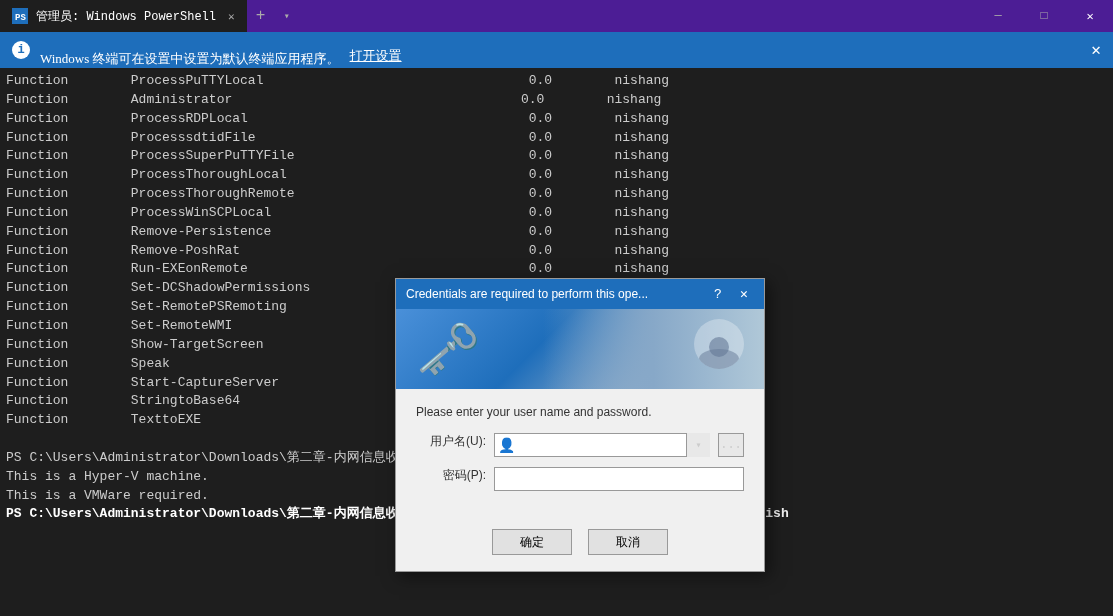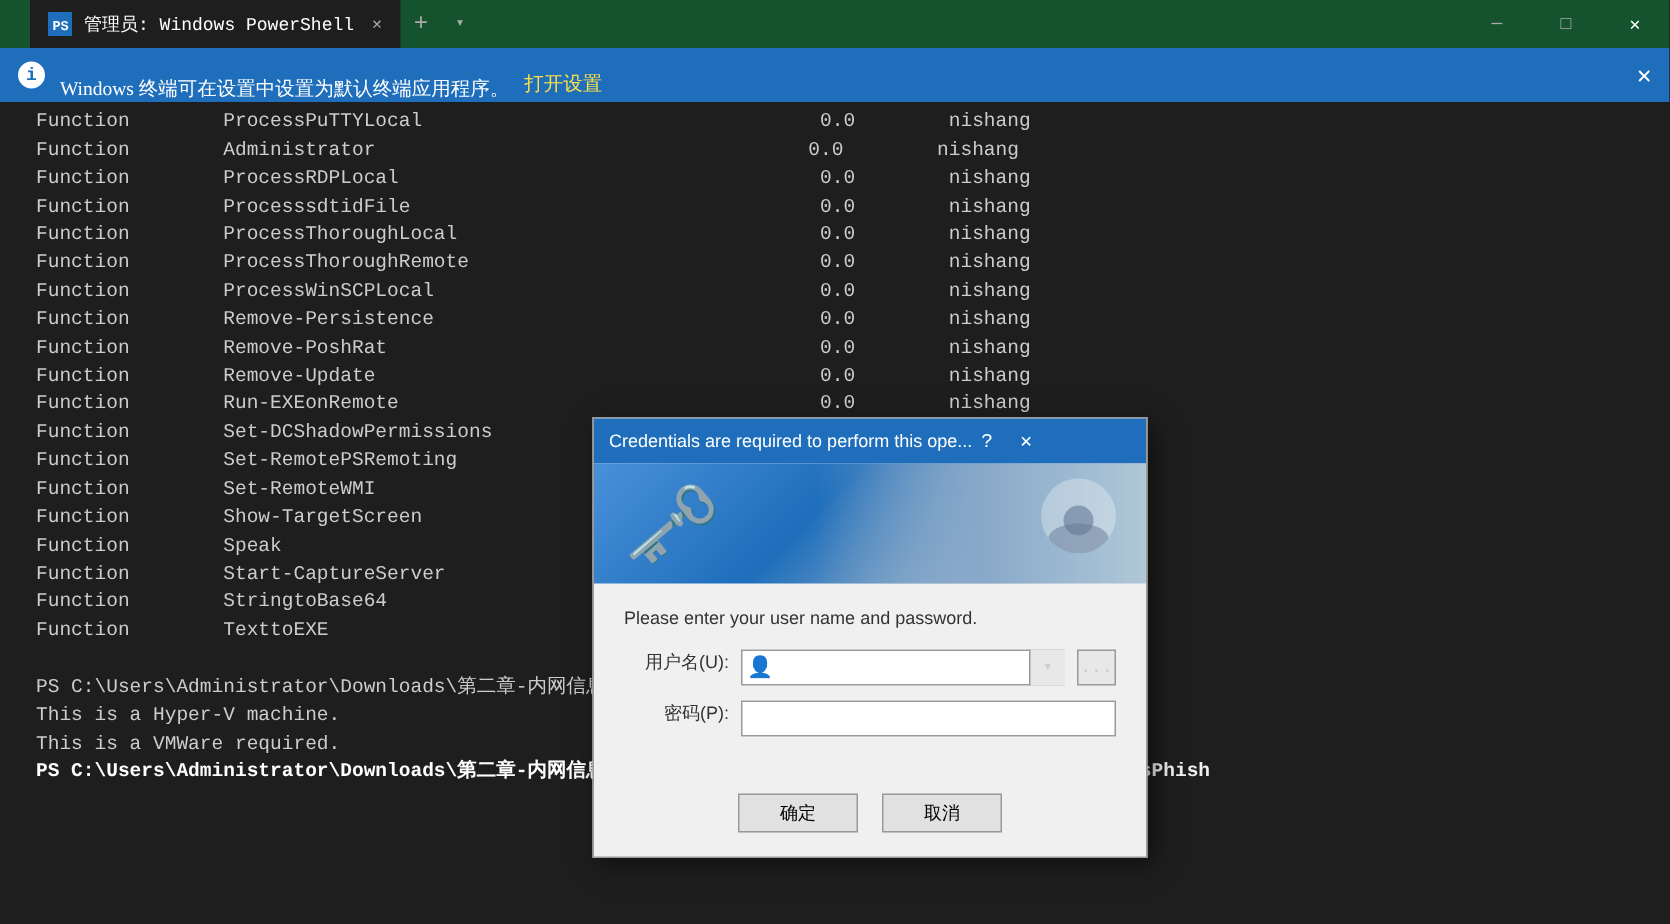--- a/index.html
+++ b/index.html
@@ -9,25 +9,24 @@
       background: #1e1e1e;
       font-family: 'Consolas', 'Courier New', monospace;
       overflow: hidden;
       position: relative;
     }
 
     
     .titlebar {
       width: 100%;
       height: 32px;
-      background: #14532d;
-      display: flex;
-      align-items: center;
-      position: relative;
-      padding-left: 20px;
+      background: #4c1d95;
+      display: flex;
+      align-items: center;
+      position: relative;
     }
     .titlebar-tab {
       display: flex;
       align-items: center;
       background: #1e1e1e;
       height: 32px;
       padding: 0 12px;
       gap: 8px;
       font-size: 12px;
       color: #fff;
@@ -106,42 +105,43 @@
       font-weight: bold;
       flex-shrink: 0;
     }
     .infobar-text {
       color: white;
       font-size: 13px;
       font-family: Liberation Serif, serif;
       margin-top: 17px;
     }
     .infobar-link {
-      color: #fde047;
+      color: #ffffff;
       font-size: 13px;
       font-family: 'Microsoft YaHei', sans-serif;
+      text-decoration: underline;
       cursor: pointer;
       margin-top: 12px;
     }
     .infobar-close {
       position: absolute;
       right: 12px;
       color: white;
       font-size: 16px;
       cursor: pointer;
     }
 
     
     .terminal {
       width: 100%;
       height: calc(616px - 32px - 36px);
       background: #1e1e1e;
       color: #cccccc;
       font-size: 13px;
-      padding: 4px 24px;
+      padding: 4px 6px;
       overflow: hidden;
       position: relative;
     }
     .terminal-line {
       white-space: pre;
       line-height: 1.45;
       color: #cccccc;
     }
     .terminal-line.bold-white {
       color: #ffffff;
@@ -166,20 +166,21 @@
       border: 1px solid #999;
       box-shadow: 4px 4px 16px rgba(0,0,0,0.5);
       pointer-events: all;
     }
     .dialog-titlebar {
       background: #1e6ebb;
       height: 30px;
       display: flex;
       align-items: center;
       padding: 0 10px;
+      justify-content: space-between;
     }
     .dialog-title-text {
       color: white;
       font-size: 12px;
       font-family: 'Microsoft YaHei', 'Segoe UI', sans-serif;
       white-space: nowrap;
       overflow: hidden;
       text-overflow: ellipsis;
       max-width: 290px;
     }
@@ -337,26 +338,26 @@
   <span class="infobar-text">Windows 终端可在设置中设置为默认终端应用程序。</span>
   <span class="infobar-link">打开设置</span>
   <span class="infobar-close">✕</span>
 </div>
 
 <div class="terminal">
   <div class="terminal-line">Function        ProcessPuTTYLocal                                  0.0        nishang</div>
   <div class="terminal-line">Function        Administrator                                     0.0        nishang</div>
   <div class="terminal-line">Function        ProcessRDPLocal                                    0.0        nishang</div>
   <div class="terminal-line">Function        ProcesssdtidFile                                   0.0        nishang</div>
+  <div class="terminal-line">Function        ProcessSuperPuTTYFile                              0.0        nishang</div>
   <div class="terminal-line">Function        ProcessThoroughLocal                               0.0        nishang</div>
   <div class="terminal-line">Function        ProcessThoroughRemote                              0.0        nishang</div>
   <div class="terminal-line">Function        ProcessWinSCPLocal                                 0.0        nishang</div>
   <div class="terminal-line">Function        Remove-Persistence                                 0.0        nishang</div>
   <div class="terminal-line">Function        Remove-PoshRat                                     0.0        nishang</div>
-  <div class="terminal-line">Function        Remove-Update                                      0.0        nishang</div>
   <div class="terminal-line">Function        Run-EXEonRemote                                    0.0        nishang</div>
   <div class="terminal-line">Function        Set-DCShadowPermissions                            0.0        nishang</div>
   <div class="terminal-line">Function        Set-RemotePSRemoting                               0.0        nishang</div>
   <div class="terminal-line">Function        Set-RemoteWMI                                      0.0        nishang</div>
   <div class="terminal-line">Function        Show-TargetScreen                                  0.0        nishang</div>
   <div class="terminal-line">Function        Speak                                              0.0        nishang</div>
   <div class="terminal-line">Function        Start-CaptureServer                                0.0        nishang</div>
   <div class="terminal-line">Function        StringtoBase64                                     0.0        nishang</div>
   <div class="terminal-line">Function        TexttoEXE                                          0.0        nishang</div>
   <div class="terminal-line">&nbsp;</div>

